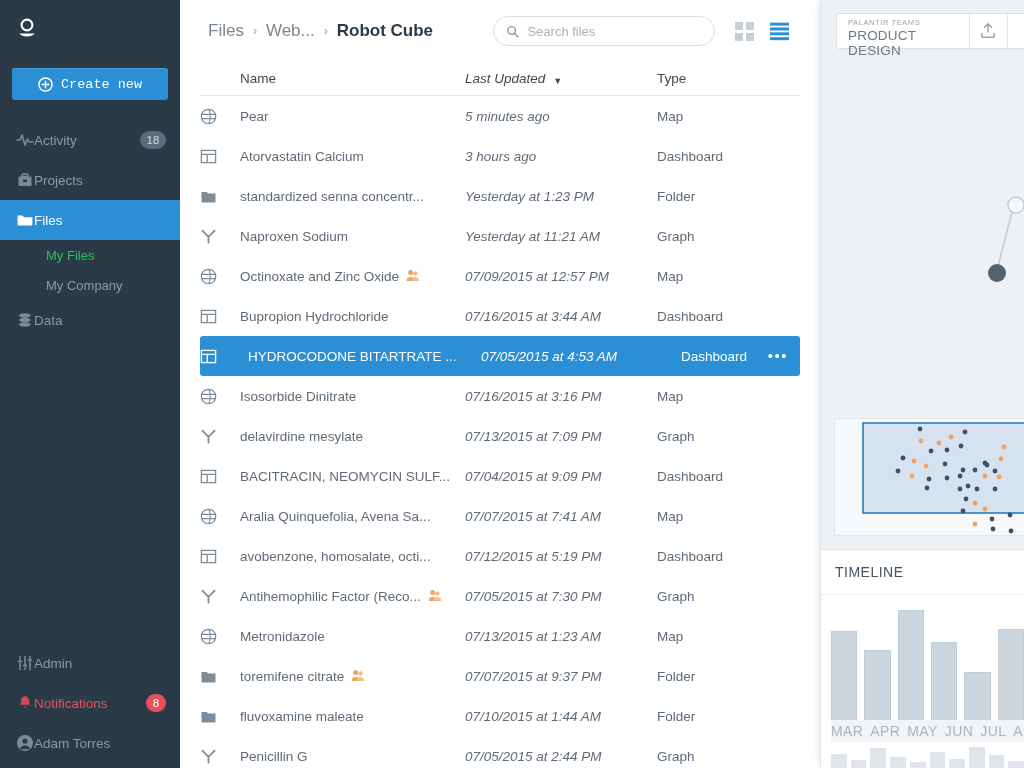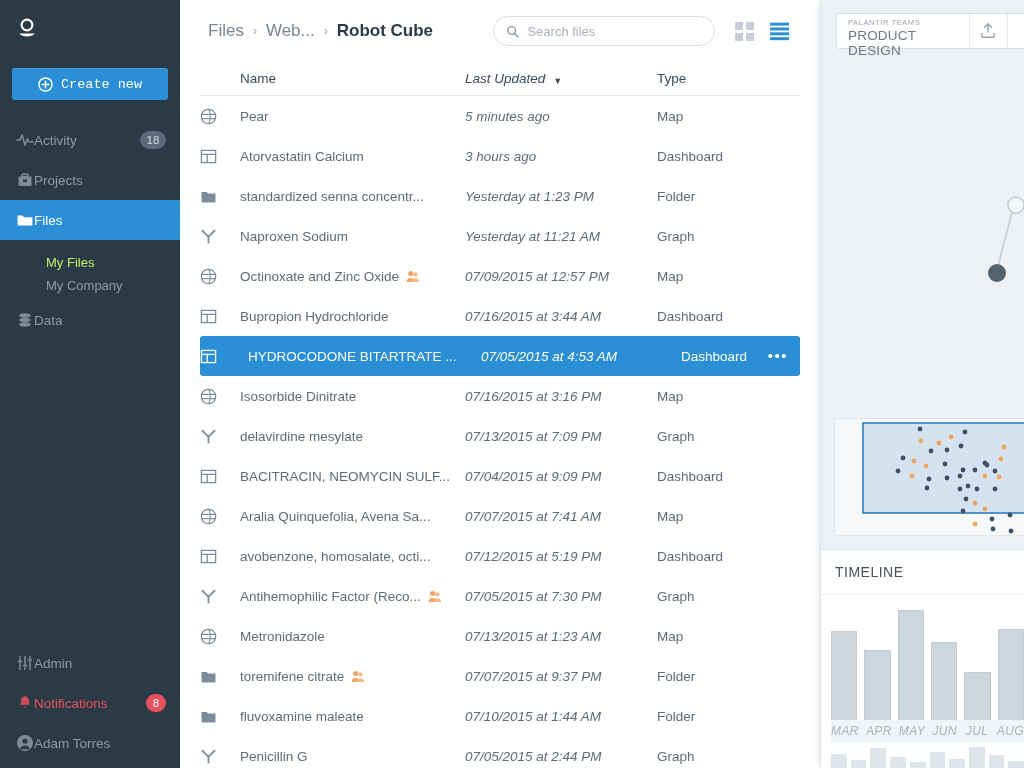--- a/index.html
+++ b/index.html
@@ -50,21 +50,21 @@
     position: absolute; right: 14px;
     min-width: 26px; height: 18px; padding: 0 6px;
     border-radius: 9px; background: #5b6b7a; color: #d4dbe2;
     font-size: 11.5px; display: flex; align-items: center; justify-content: center;
   }
   .badge.red { background: #e8505b; color: #fff; min-width: 20px; }
   .sub-item {
     height: 30px; display: flex; align-items: center;
     padding-left: 46px; font-size: 13px; color: #8d99a6; cursor: pointer;
   }
-  .sub-item.cur { color: #bef264; align-items: flex-end; }
+  .sub-item.cur { color: #22c55e; }
   .nav-item.alert { color: #e8505b; }
   .bottom-nav { position: absolute; left: 0; right: 0; bottom: 5px; }
 
   
   .main {
     flex: 1 1 auto; height: 768px; background: #fff;
     position: relative; overflow: hidden;
   }
   .topbar {
     height: 62px; display: flex; align-items: center;
@@ -89,21 +89,21 @@
   .vt { width: 19px; height: 19px; cursor: pointer; display: block; }
 
   
   .table { padding: 0 20px 0 20px; }
   .thead {
     display: flex; align-items: center; height: 34px;
     border-bottom: 1px solid #e6eaee; font-size: 13.5px; color: #3c4a57;
     margin: 0 0 0 0;
   }
   .col-icon { flex: 0 0 40px; }
-  .col-name { flex: 0 0 225px; display: flex; align-items: center; gap: 7px; }
+  .col-name { flex: 0 0 225px; display: flex; gap: 7px; }
   .col-date { flex: 0 0 192px; display: flex; align-items: flex-end; gap: 8px; font-style: italic; }
   .col-type { flex: 1 1 auto; }
   .col-more { flex: 0 0 44px; text-align: center; }
   .sort-caret { font-size: 9px; color: #3c4a57; }
 
   .row {
     display: flex; align-items: center; height: 40px;
     font-size: 13.5px; color: #5f6b78; border-radius: 3px;
     cursor: pointer;
   }
@@ -147,21 +147,21 @@
   }
   .rp-timeline-head .tl-title { font-size: 14px; color: #45535f; letter-spacing: .5px; }
   .rp-chart {
     position: absolute; top: 595px; left: 0; right: 0; bottom: 0; background: #fff;
   }
   .bars { position: absolute; left: 10px; right: 0; bottom: 48px; height: 110px;
           display: flex; align-items: flex-end; gap: 7px; }
   .bar { width: 34px; background: #ccd6de; border: 1px solid #c2ccd5; border-bottom: 0; }
   .axis { position: absolute; left: 10px; right: 0; bottom: 26px; height: 22px;
           display: flex; gap: 7px; align-items: center; background: #f1f4f7; }
-  .axis span { width: 34px; text-align: center; font-size: 12px; color: #aab4bd; letter-spacing: .4px; font-style: italic; }
+  .axis span { width: 34px; text-align: center; font-size: 14px; color: #aab4bd; letter-spacing: .4px; }
   .mini { position: absolute; left: 0; right: 0; bottom: 0; height: 26px;
           display: flex; align-items: flex-end; gap: 4px; padding-left: 10px; }
   .mini i { width: 18px; background: #dfe5ea; display: block; }
 </style>
 </head>
 <body>
 
 <div id="app">
 
   <div class="sidebar">

